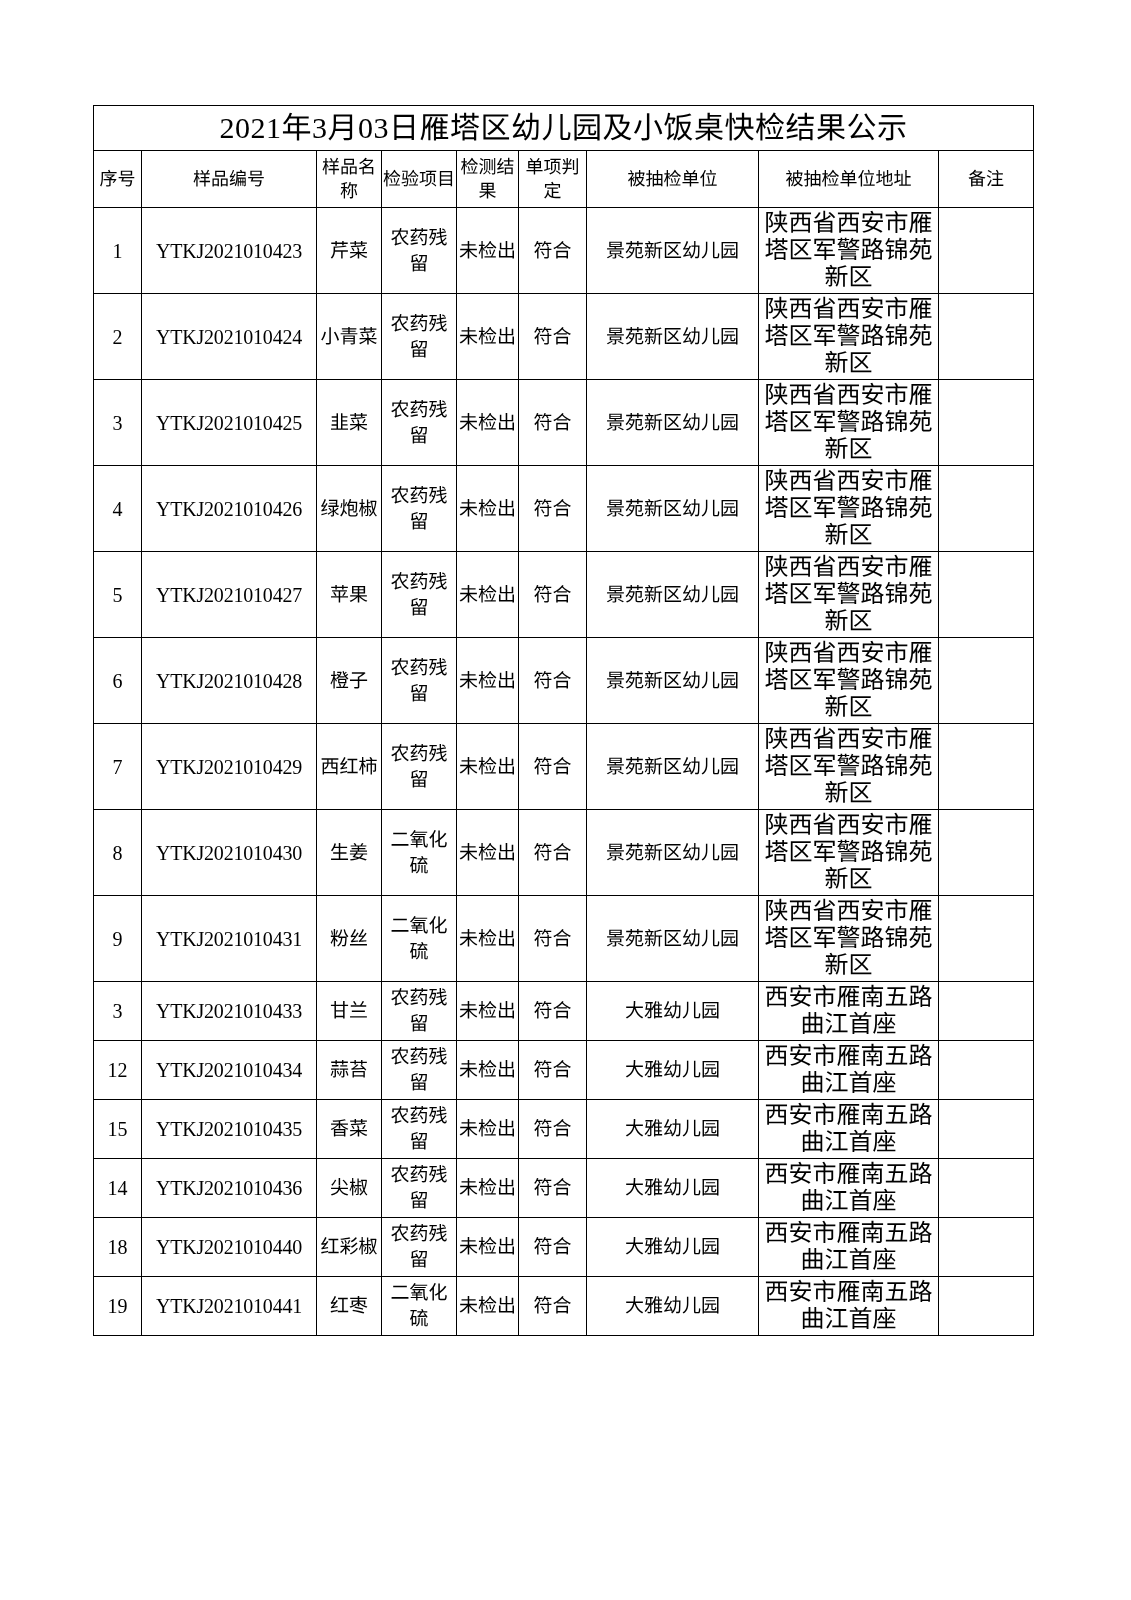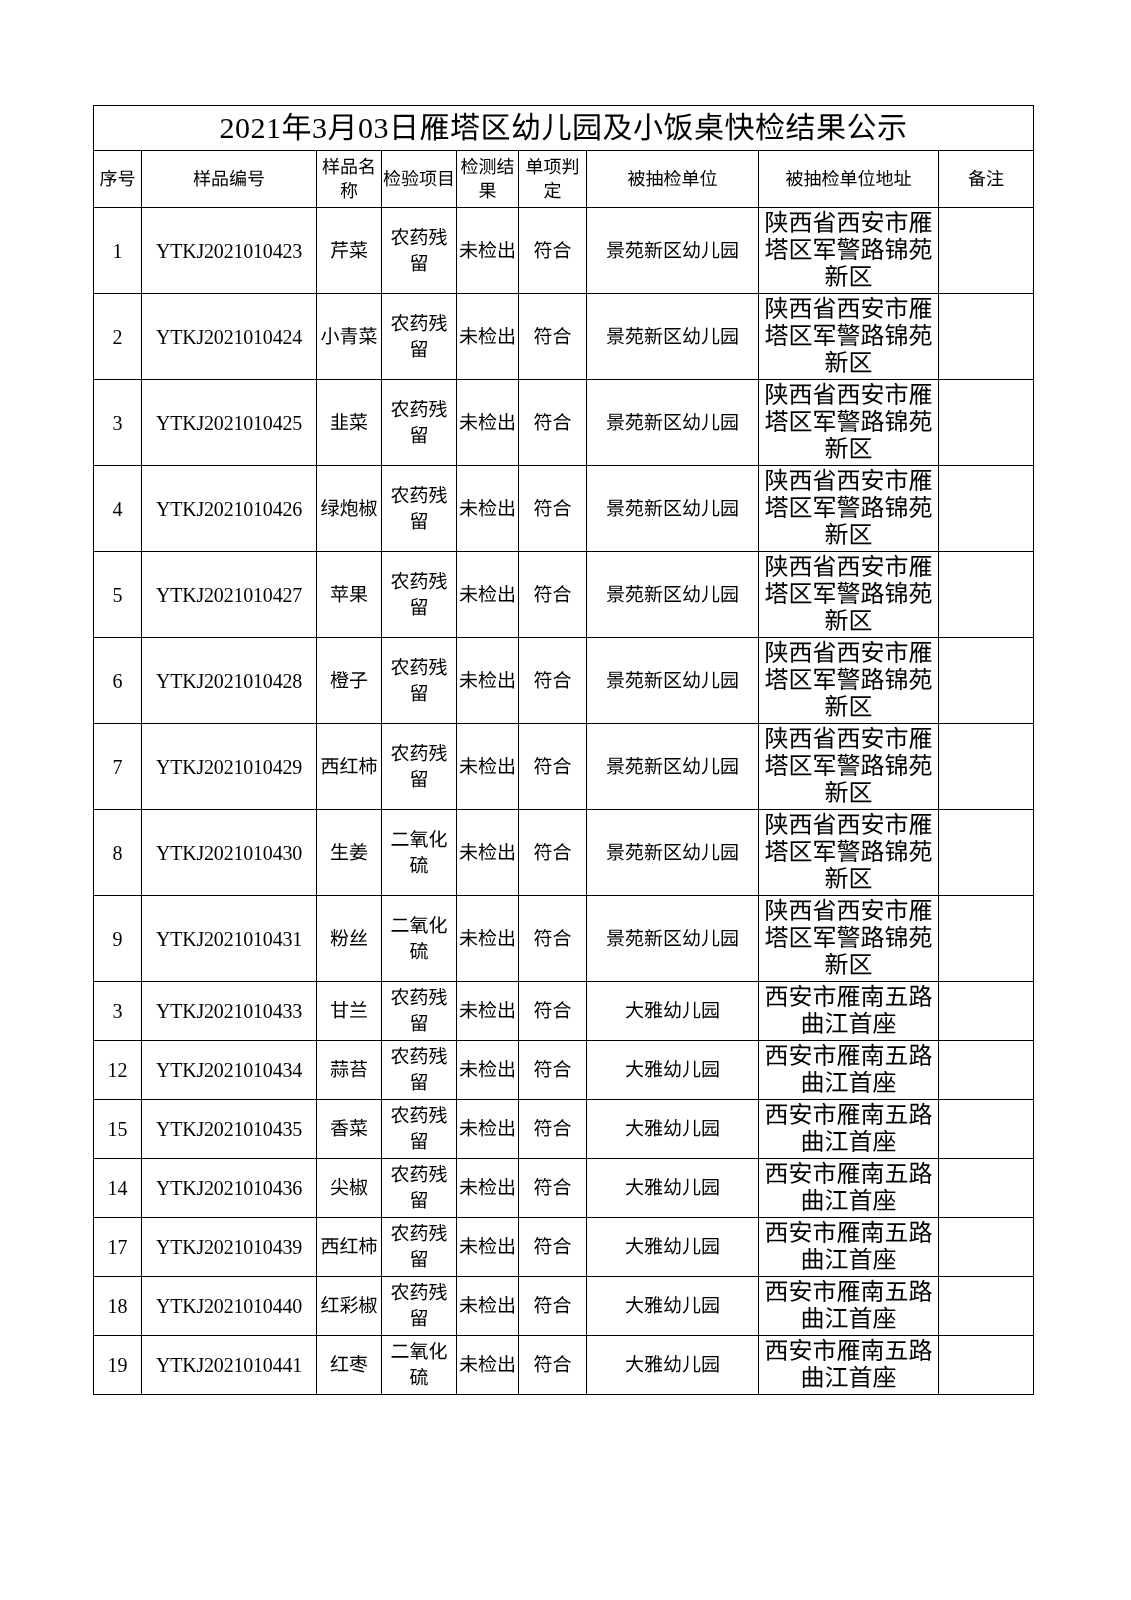--- a/index.html
+++ b/index.html
@@ -266,31 +266,20 @@
             <td class="cell num">YTKJ2021010436</td>
             <td class="cell">尖椒</td>
             <td class="cell">农药残留</td>
             <td class="cell">未检出</td>
             <td class="cell">符合</td>
             <td class="cell">大雅幼儿园</td>
             <td class="cell addr">西安市雁南五路曲江首座</td>
             <td class="cell"></td>
           </tr>
           <tr class="short">
-            <td class="cell idx">17</td>
-            <td class="cell num">YTKJ2021010439</td>
-            <td class="cell">西红柿</td>
-            <td class="cell">农药残留</td>
-            <td class="cell">未检出</td>
-            <td class="cell">符合</td>
-            <td class="cell">大雅幼儿园</td>
-            <td class="cell addr">西安市雁南五路曲江首座</td>
-            <td class="cell"></td>
-          </tr>
-          <tr class="short">
             <td class="cell idx">18</td>
             <td class="cell num">YTKJ2021010440</td>
             <td class="cell">红彩椒</td>
             <td class="cell">农药残留</td>
             <td class="cell">未检出</td>
             <td class="cell">符合</td>
             <td class="cell">大雅幼儿园</td>
             <td class="cell addr">西安市雁南五路曲江首座</td>
             <td class="cell"></td>
           </tr>

